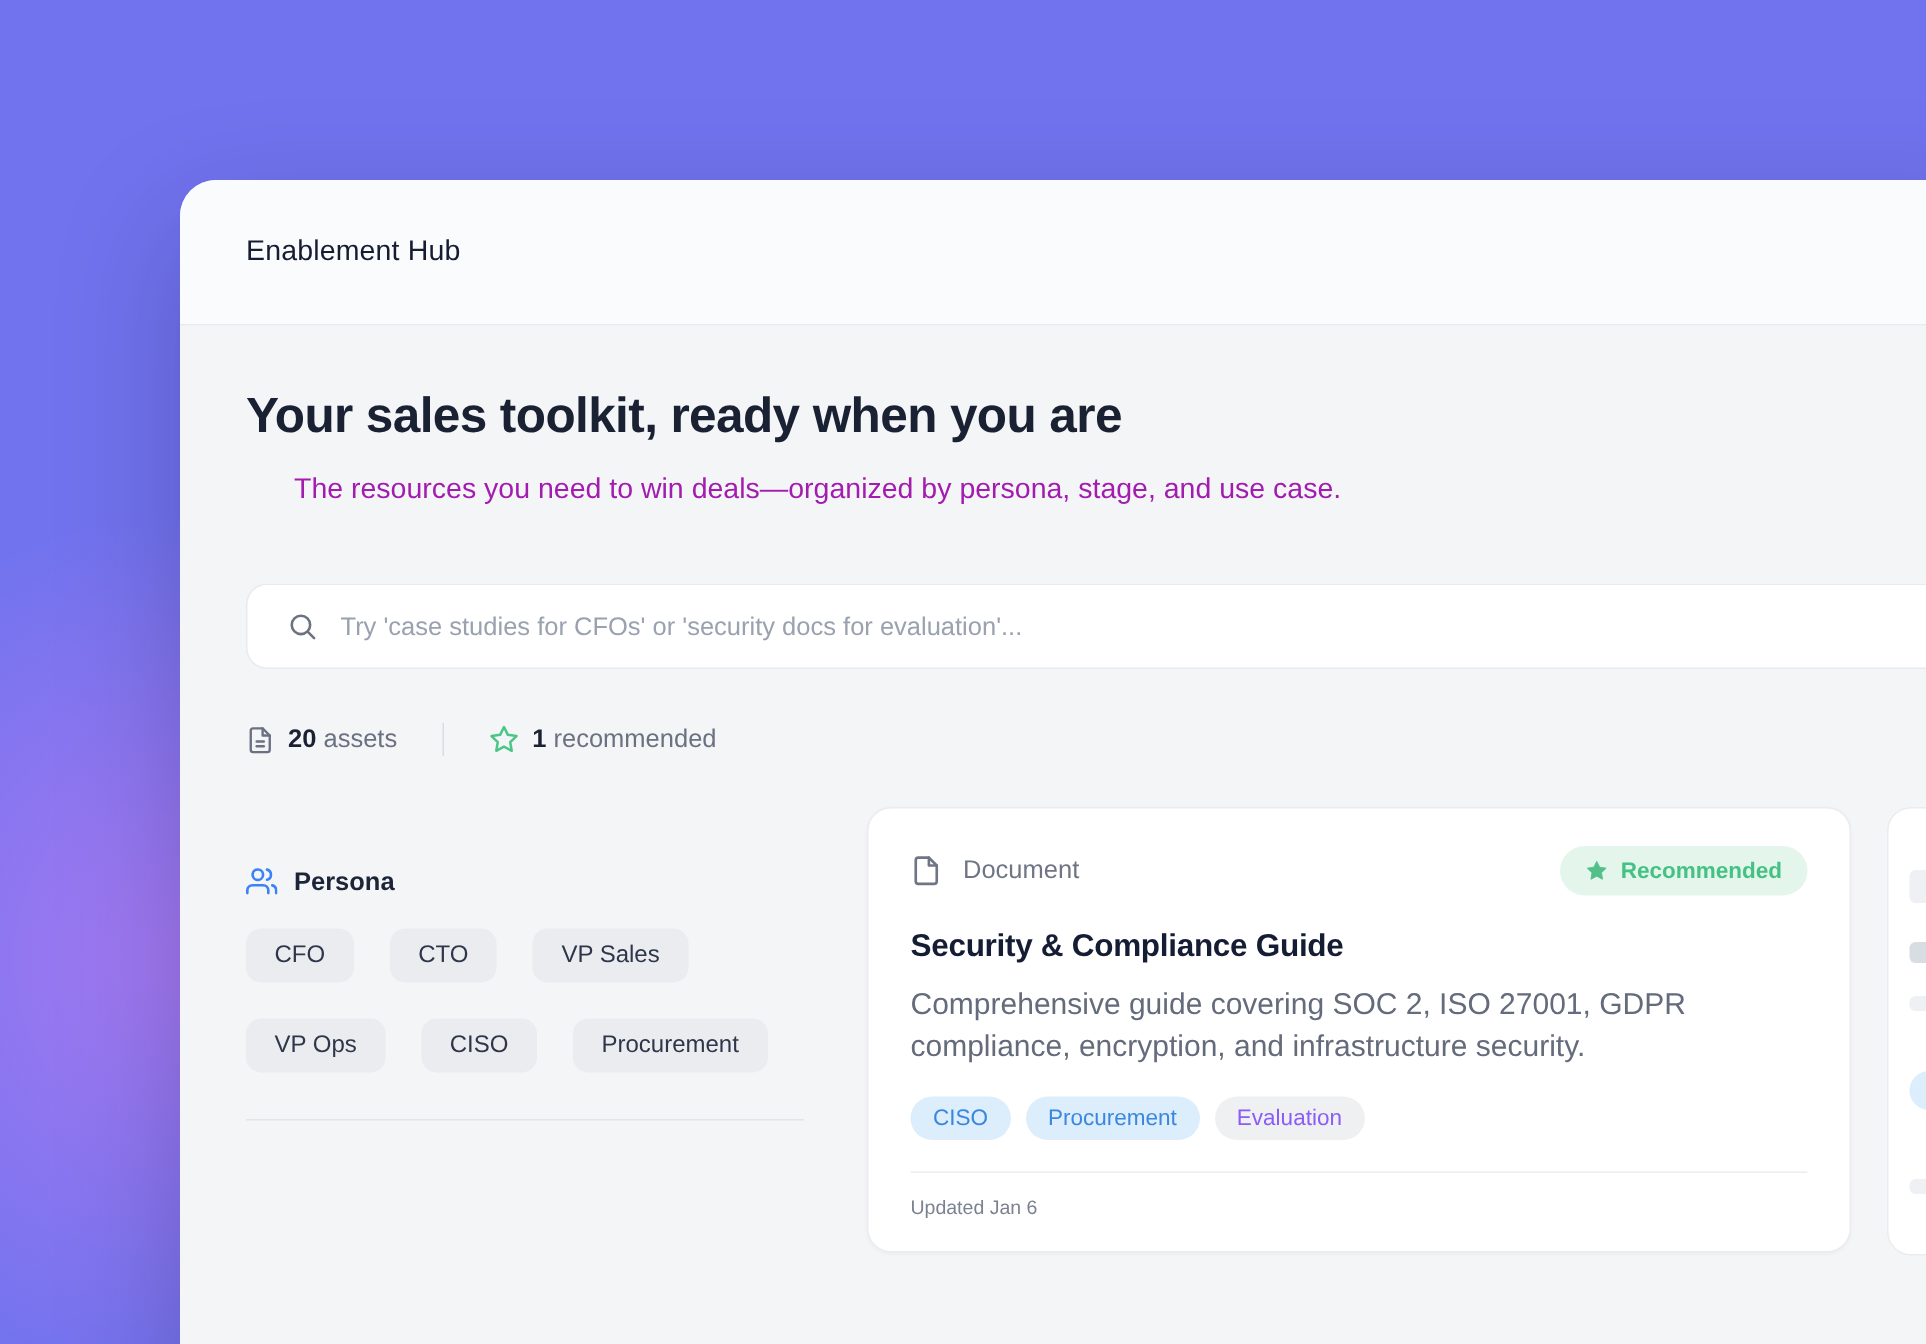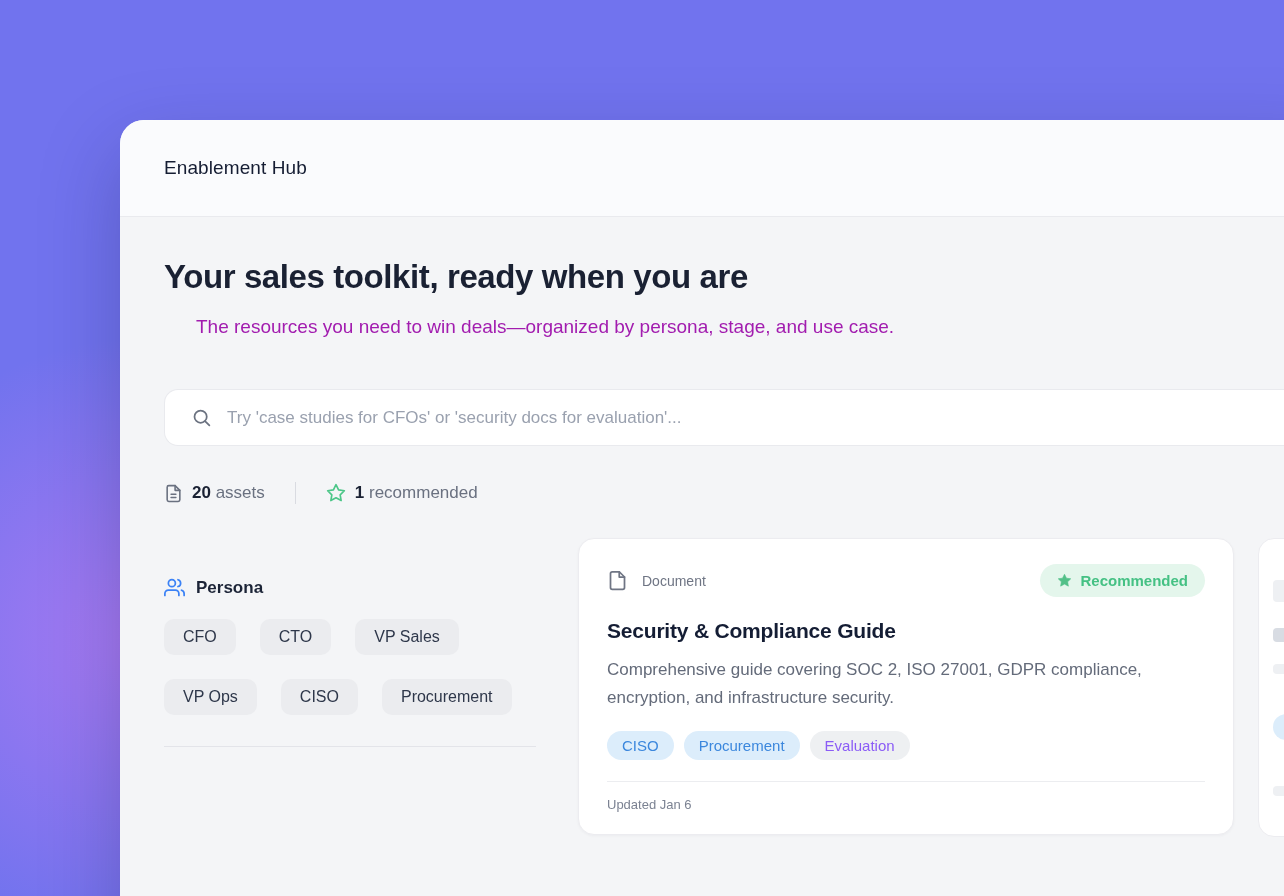--- a/index.html
+++ b/index.html
@@ -147,34 +147,34 @@
   
   .asset-card {
     background: #ffffff;
     border: 1px solid #ececf0;
     border-radius: 16px;
     padding: 25px 28px 22px 28px;
     box-shadow: 0 1px 3px rgba(20,25,60,0.04);
     cursor: pointer;
   }
   .asset-card-top { display: flex; align-items: center; justify-content: space-between; }
-  .asset-type { display: flex; align-items: center; gap: 14px; color: #6f7584; font-size: 14px; }
+  .asset-type { display: flex; gap: 14px; color: #6f7584; font-size: 17px; }
   .asset-type svg { color: #6f7584; }
   .rec-badge {
     display: flex; align-items: center; gap: 8px;
     background: #e4f6ec;
     border-radius: 999px;
     padding: 8px 17px;
     font-size: 15px;
     font-weight: 600;
     color: #45c184;
   }
   .rec-badge svg { color: #52c088; }
   .asset-title { margin-top: 22px; font-size: 21px; font-weight: 700; color: #141d34; letter-spacing: -0.2px; }
-  .asset-desc { margin-top: 13px; max-width: 610px; font-size: 17px; line-height: 28px; color: #646b7a; }
+  .asset-desc { margin-top: 13px; max-width: 610px; font-size: 20px; line-height: 28px; color: #646b7a; }
   .tag-row { margin-top: 19px; display: flex; gap: 10px; }
   .tag {
     border-radius: 999px;
     padding: 6px 15px;
     font-size: 15px;
     font-weight: 500;
     white-space: nowrap;
   }
   .tag.blue    { background: #dcedfb; color: #3b87dd; }
   .tag.neutral { background: #eef0f2; color: #8b5cf6; }

